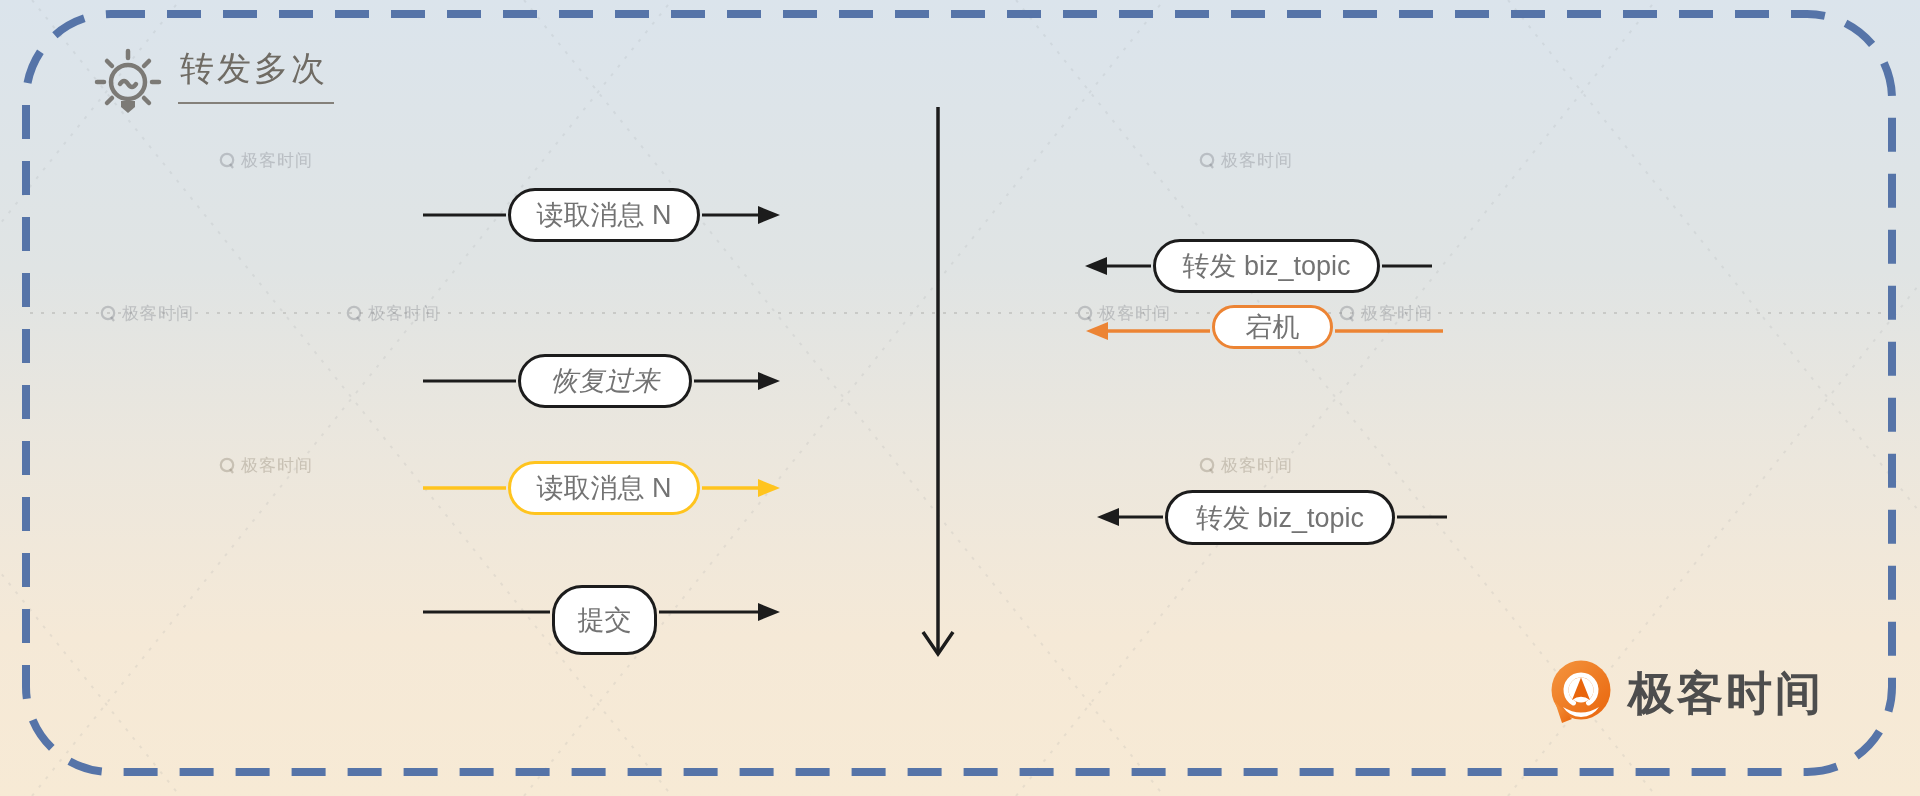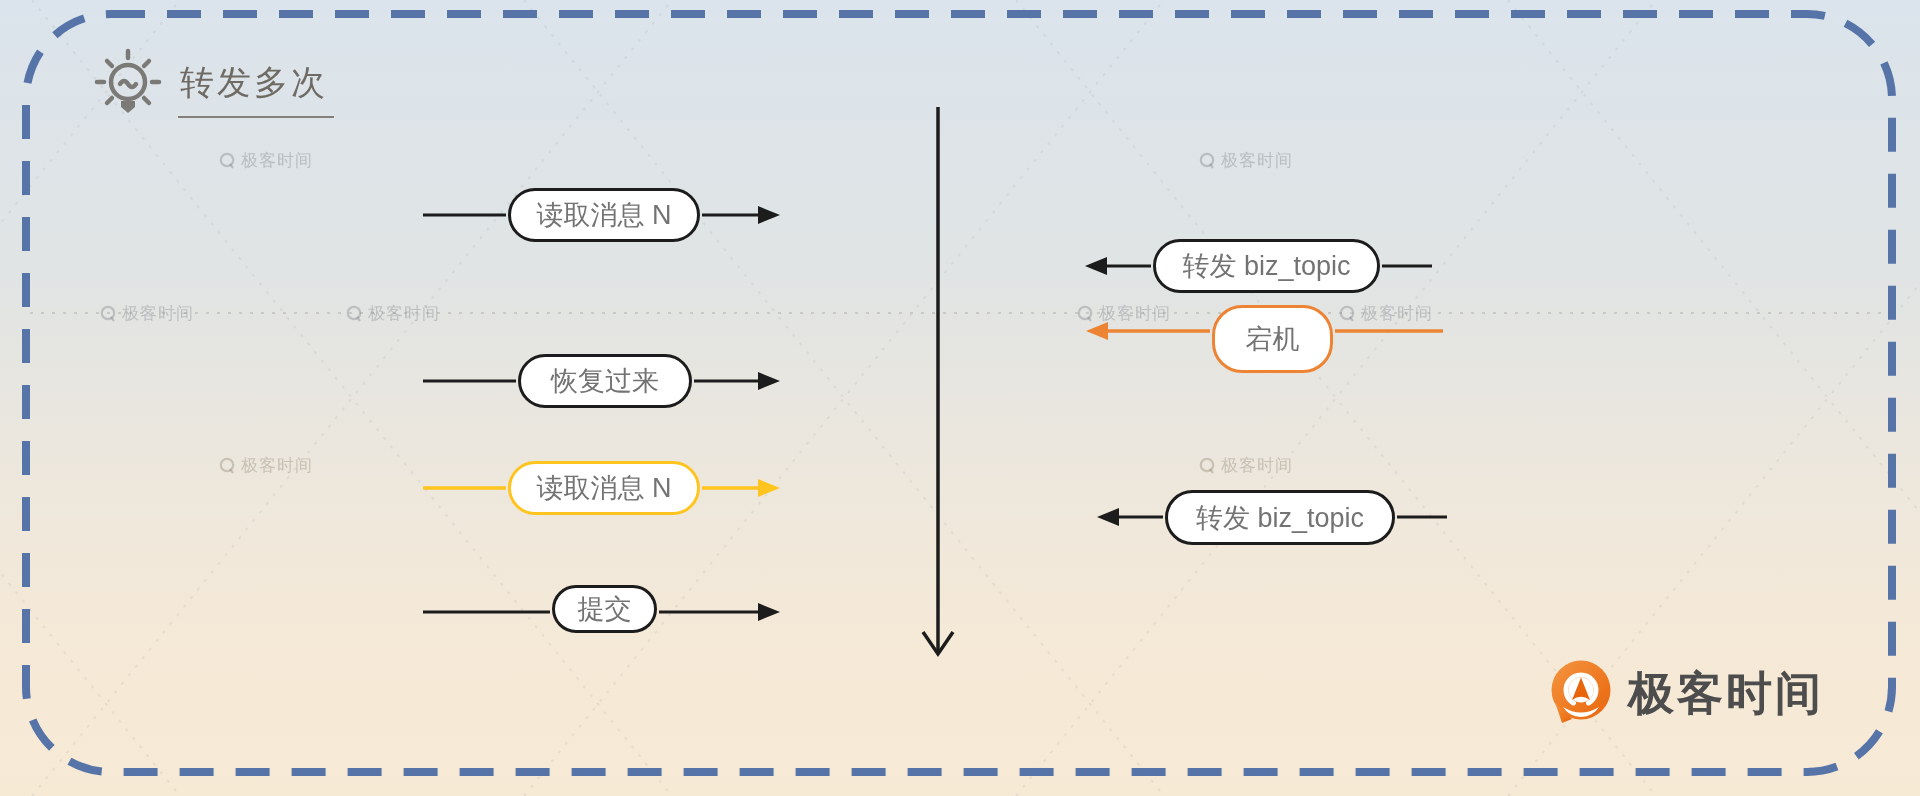--- a/index.html
+++ b/index.html
@@ -5,21 +5,21 @@
   html,body{margin:0;padding:0;background:#ccc;}
   .canvas{
     position:relative;width:1920px;height:796px;overflow:hidden;
     font-family:"Liberation Sans","DejaVu Sans",sans-serif;
     background:linear-gradient(180deg,#dbe4ec 0%,#e0e4e4 34%,#ece7dd 58%,#f5e9d7 80%,#f7ead5 100%);
   }
   .layer{position:absolute;left:0;top:0;}
   
   .title-wrap{position:absolute;left:94px;top:46px;display:flex;align-items:flex-start;gap:14px;}
   .title-text{
-    margin-top:14px;font-size:34px;color:#6f6b64;letter-spacing:3px;
+    font-size:34px;color:#6f6b64;letter-spacing:3px;
     padding:0 6px 10px 2px;border-bottom:2px solid #84807a;
   }
   
   .pill{
     position:absolute;display:flex;align-items:center;justify-content:center;
     background:#ffffff;border:3px solid #1c1c1c;border-radius:30px;
     font-size:27px;color:#737373;box-sizing:border-box;white-space:nowrap;
   }
   .pill.yellow{border-color:#ffc41e;}
   .pill.orange{border-color:#ec8434;}
@@ -112,26 +112,26 @@
         <line x1="18" y1="20" x2="13" y2="15"></line>
         <line x1="10" y1="36" x2="3" y2="36"></line>
         <line x1="18" y1="52" x2="13" y2="57"></line>
       </g>
       <path d="M27 55 h14 v6 l-7 6 l-7 -6 z" fill="#7c7a76"></path>
     </svg>
     <div class="title-text">转发多次</div>
   </div>
 
   <div class="pill" style="left:508px;top:188px;width:192px;height:54px;">读取消息 N</div>
-  <div class="pill" style="left:518px;top:354px;width:174px;height:54px;">恢复过来</div>
+  <div class="pill" style="left:518px;top:354px;width:174px;height:54px;font-style:italic;">恢复过来</div>
   <div class="pill yellow" style="left:508px;top:461px;width:192px;height:54px;">读取消息 N</div>
-  <div class="pill" style="left:552px;top:585px;width:105px;height:48px;">提交</div>
+  <div class="pill" style="left:552px;top:585px;width:105px;height:70px;">提交</div>
 
   <div class="pill" style="left:1153px;top:239px;width:227px;height:54px;">转发 biz_topic</div>
-  <div class="pill orange" style="left:1212px;top:305px;width:121px;height:68px;">宕机</div>
+  <div class="pill orange" style="left:1212px;top:305px;width:121px;height:44px;">宕机</div>
   <div class="pill" style="left:1165px;top:490px;width:230px;height:55px;">转发 biz_topic</div>
 
   <div class="wm" style="left:218px;top:149px;">
     <svg width="18" height="18" viewBox="0 0 18 18">
       <circle cx="9" cy="8" r="6.2" fill="none" stroke="currentColor" stroke-width="2.2"></circle>
       <line x1="12" y1="12" x2="15" y2="16" stroke="currentColor" stroke-width="2.2"></line>
     </svg>
     <span>极客时间</span>
   </div>
   <div class="wm" style="left:1198px;top:149px;">

